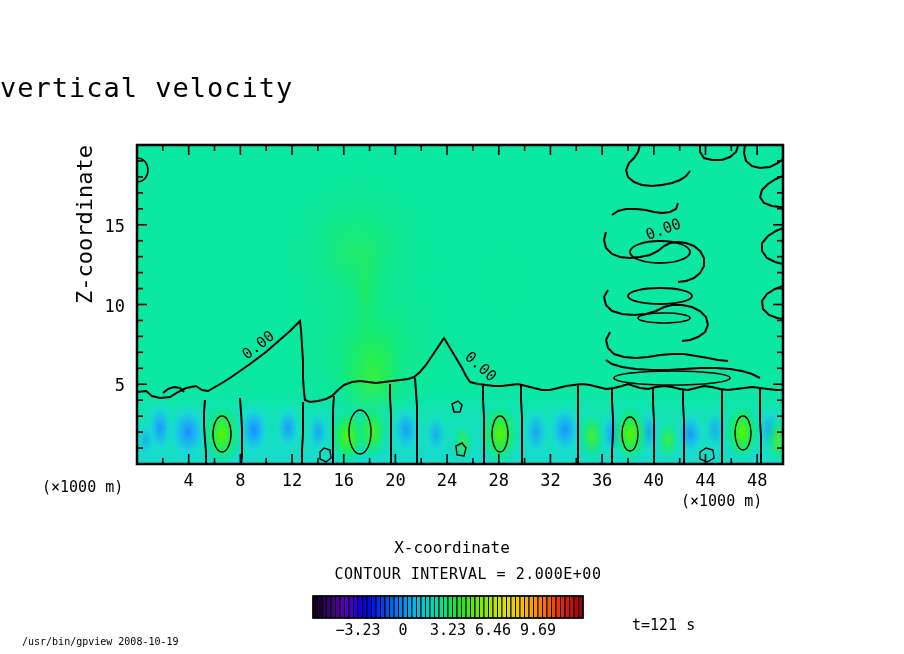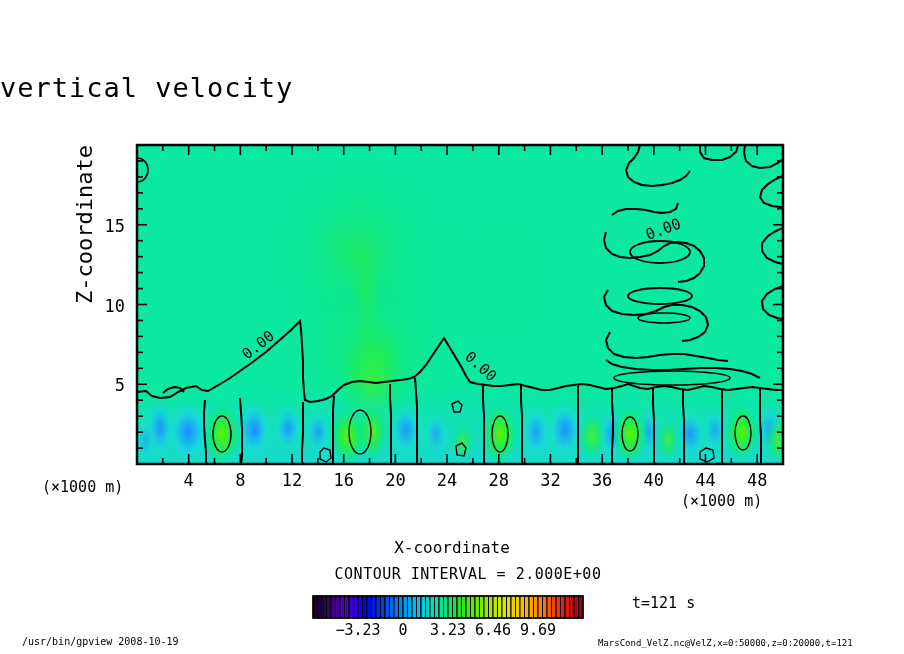--- a/index.html
+++ b/index.html
@@ -63,21 +63,21 @@
     left: 16px;
     top: 565px;
     width: 904px;
     text-align: center;
     font-size: 15px;
     letter-spacing: 0.5px;
   }
   #time-label {
     position: absolute;
     left: 632px;
-    top: 594px;
+    top: 616px;
     font-size: 15px;
   }
   #footer-left {
     position: absolute;
     left: 22px;
     top: 636px;
     font-size: 10px;
   }
   #footer-right {
     position: absolute;
@@ -103,21 +103,20 @@
   <div id="y-axis-title">Z-coordinate</div>
   <div id="x-axis-title">X-coordinate</div>
 
   <div class="unit-label" id="unit-left">(×1000 m)</div>
   <div class="unit-label" id="unit-right">(×1000 m)</div>
 
   <div id="contour-interval-label">CONTOUR INTERVAL = 2.000E+00</div>
   <div id="time-label">t=121 s</div>
 
   <div id="footer-left">/usr/bin/gpview  2008-10-19</div>
-  <div id="footer-right">MarsCond_VelZ.nc@VelZ,x=0:50000,z=0:20000,t=121</div>
 
   <svg id="plot-svg" width="904" height="654" style="position:absolute;left:0;top:0;">
     <defs>
       <clipPath id="plotclip">
         <rect x="137" y="145" width="646" height="319"></rect>
       </clipPath>
 
       <radialGradient id="plumeGlow" cx="50%" cy="50%" r="50%">
         <stop offset="0%" stop-color="#4cf000" stop-opacity="0.85"></stop>
         <stop offset="45%" stop-color="#16e86c" stop-opacity="0.55"></stop>

